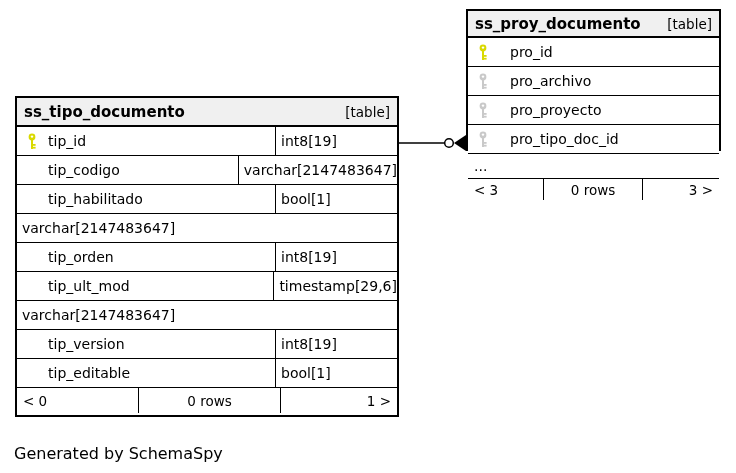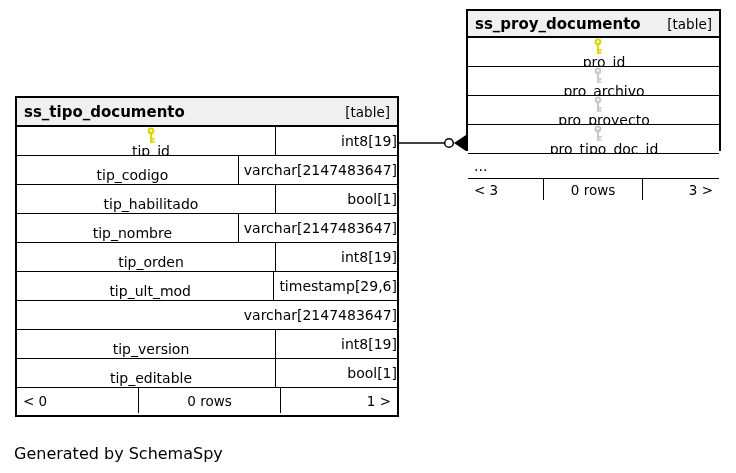--- a/index.html
+++ b/index.html
@@ -16,23 +16,23 @@
     background:#f0f0f0;border-bottom:2px solid #000;box-sizing:border-box;
     padding:0 7px;
   }
   .tbl-name{font-weight:bold;font-size:15px;letter-spacing:0;}
   .tbl-type{font-size:13.5px;}
   .row{
     display:flex;align-items:stretch;border-bottom:1px solid #000;box-sizing:border-box;
     height:29px;background:#fff;
   }
   .cell{display:flex;align-items:center;box-sizing:border-box;}
-  .name-cell{overflow:hidden;flex-direction:column;}
+  .name-cell{overflow:hidden;}
   #left-table .name-cell{width:259px;border-right:1px solid #000;}
-  #left-table .type-cell{flex:1;padding-left:5px;justify-content:flex-end;}
+  #left-table .type-cell{flex:1;padding-left:5px;}
   #right-table .name-cell{width:100%;}
   .key{width:11px;height:16px;display:inline-block;flex:0 0 11px;margin-left:10px;}
   .key.pk{color:#d9d900;}
   .key.fk{color:#c9c9c9;}
   .key.spacer{visibility:hidden;}
   .col-name{font-size:14px;margin-left:10px;white-space:nowrap;}
   #right-table .col-name{margin-left:21px;}
   .col-type{font-size:14px;white-space:nowrap;}
   .ellipsis-row{
     display:flex;align-items:center;border-bottom:1px solid #000;box-sizing:border-box;
@@ -99,24 +99,20 @@
     <div class="cell name-cell">
       <span class="key spacer"></span>
       <span class="col-name">tip_habilitado</span>
     </div>
     <div class="cell type-cell">
       <span class="col-type">bool[1]</span>
     </div>
   </div>
 
   <div class="row">
-    <div class="cell name-cell">
-      <span class="key spacer"></span>
-      <span class="col-name">tip_nombre</span>
-    </div>
     <div class="cell type-cell">
       <span class="col-type">varchar[2147483647]</span>
     </div>
   </div>
 
   <div class="row">
     <div class="cell name-cell">
       <span class="key spacer"></span>
       <span class="col-name">tip_orden</span>
     </div>

